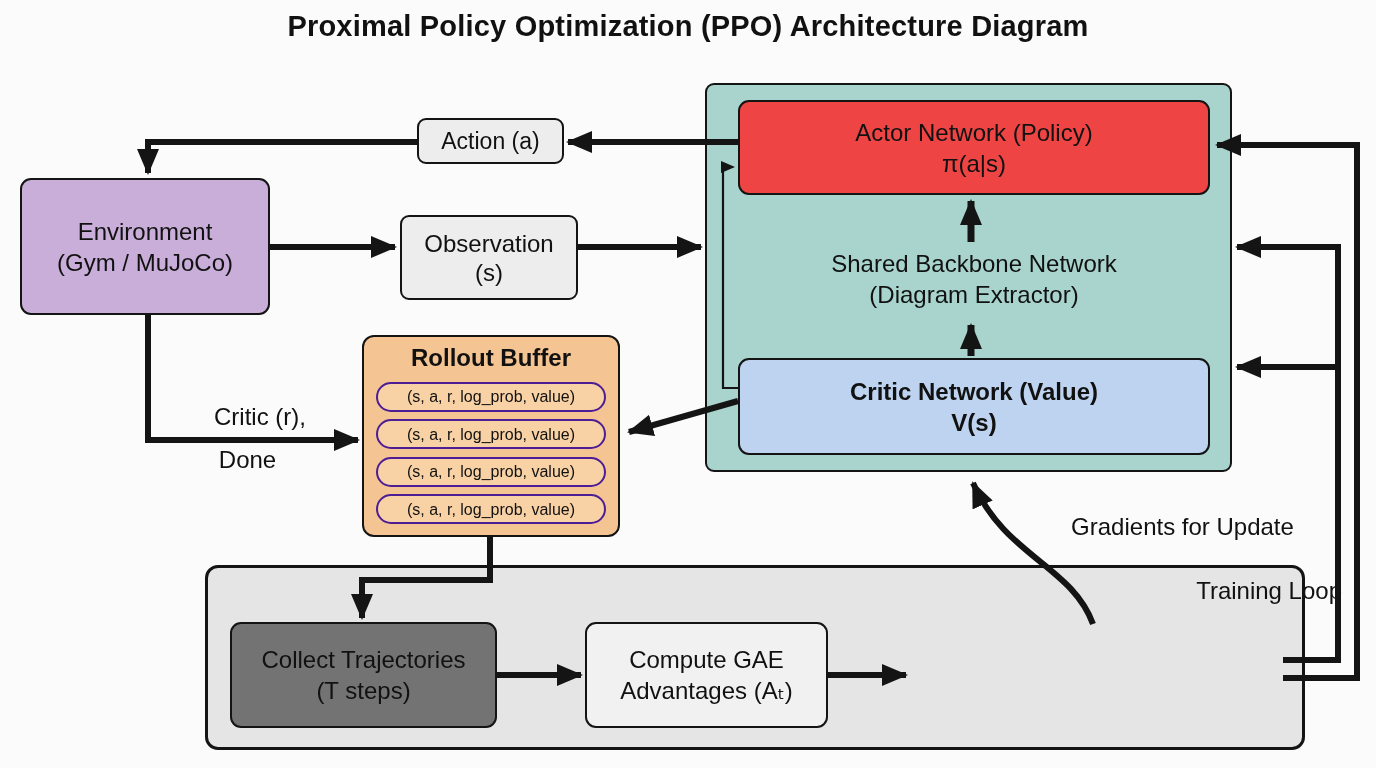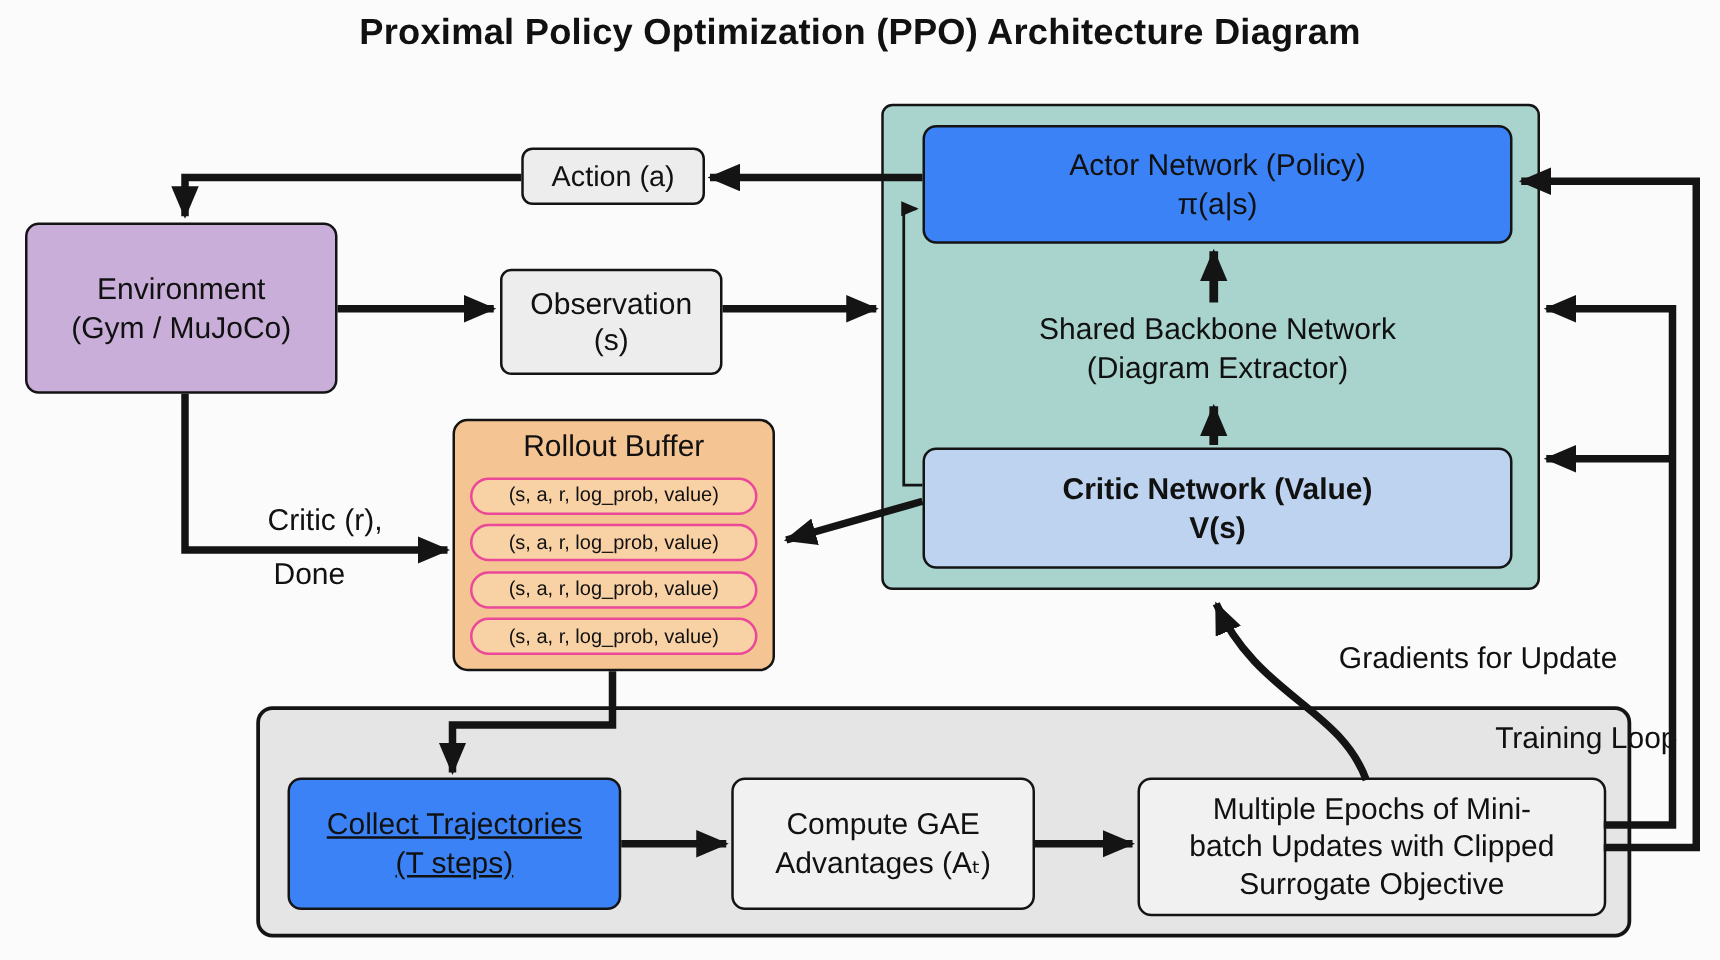--- a/index.html
+++ b/index.html
@@ -23,24 +23,24 @@
     z-index:2;
   }
   .container-box{z-index:1;}
   .label{
     position:absolute;text-align:center;font-size:24px;line-height:31px;z-index:2;
   }
   .nowrap{white-space:nowrap;}
   .buffer{
     justify-content:flex-start;padding-top:5px;border-radius:12px;
   }
-  .buffer-title{font-size:24px;line-height:32px;font-weight:400;}
+  .buffer-title{font-size:24px;line-height:32px;font-weight:700;}
   .slot{
     box-sizing:border-box;width:230px;height:30px;margin-top:7.5px;
-    border:2px solid #ec4899;border-radius:15px;
+    border:2px solid #4c1d95;border-radius:15px;
     display:flex;align-items:center;justify-content:center;
     font-size:16px;white-space:nowrap;
   }
   .training-title{
     position:absolute;left:0;top:7px;width:100%;
     text-align:right;font-size:24px;font-weight:500;margin-left:40px;
   }
   .small-line{font-size:24px;}
   svg.edges{position:absolute;left:0;top:0;z-index:5;pointer-events:none;}
   svg.edges path{stroke:#141414;fill:none;}
@@ -61,21 +61,21 @@
     <div>Action (a)</div>
   </div>
 
   <div class="box" style="left: 400px; top: 215px; width: 178px; height: 85px; line-height: 29px; border-radius: 9px; background-color: rgb(237, 237, 237);">
     <div>Observation</div>
     <div>(s)</div>
   </div>
 
   <div class="box container-box" style="left: 705px; top: 83px; width: 527px; height: 389px; border-radius: 9px; background-color: rgb(168, 212, 205);"></div>
 
-  <div class="box" style="left: 738px; top: 100px; width: 472px; height: 95px; background-color: #3b82f6;">
+  <div class="box" style="left: 738px; top: 100px; width: 472px; height: 95px; background-color: #ef4444;">
     <div>Actor Network (Policy)</div>
     <div>π(a|s)</div>
   </div>
 
   <div class="label" style="left:738px;top:248px;width:472px;">
     <div>Shared Backbone Network</div>
     <div>(Diagram Extractor)</div>
   </div>
 
   <div class="box" style="left: 738px; top: 358px; width: 472px; height: 97px; background-color: rgb(189, 211, 239); font-weight: bold;">
@@ -93,35 +93,30 @@
 
   <div class="label nowrap" style="left:160px;top:401px;width:200px;">Critic (r),</div>
   <div class="label nowrap" style="left:160px;top:444px;width:175px;">Done</div>
 
   <div class="label nowrap" style="left:1035px;top:511px;width:295px;">Gradients for Update</div>
 
   <div class="box container-box" style="left: 205px; top: 565px; width: 1100px; height: 185px; border-width: 3px; border-radius: 13px; justify-content: flex-start; background-color: rgb(229, 229, 229);">
     <div class="training-title">Training Loop</div>
   </div>
 
-  <div class="box" style="left: 230px; top: 622px; width: 267px; height: 106px; background-color: #3b82f6; text-decoration: underline;">
+  <div class="box" style="left: 230px; top: 622px; width: 267px; height: 106px; background-color: #737373;">
     <div>Collect Trajectories</div>
     <div>(T steps)</div>
   </div>
 
   <div class="box" style="left: 585px; top: 622px; width: 243px; height: 106px; background-color: rgb(241, 241, 241);">
     <div>Compute GAE</div>
     <div>Advantages (Aₜ)</div>
   </div>
 
-  <div class="box" style="left: 910px; top: 622px; width: 375px; height: 111px; line-height: 30px; background-color: rgb(241, 241, 241);">
-    <div class="small-line nowrap">Multiple Epochs of Mini-</div>
-    <div class="small-line nowrap">batch Updates with Clipped</div>
-    <div class="small-line nowrap">Surrogate Objective</div>
-  </div>
 
   <svg class="edges" width="1376" height="768" viewBox="0 0 1376 768">
     <defs>
       <marker id="ah" markerUnits="userSpaceOnUse" markerWidth="28" markerHeight="24" refX="24" refY="11" orient="auto">
         <polygon points="0,0 26,11 0,22" fill="#141414"></polygon>
       </marker>
       <marker id="ah-s" markerUnits="userSpaceOnUse" markerWidth="16" markerHeight="14" refX="12" refY="6" orient="auto">
         <polygon points="0,0 14,6 0,12" fill="#141414"></polygon>
       </marker>
     </defs>

